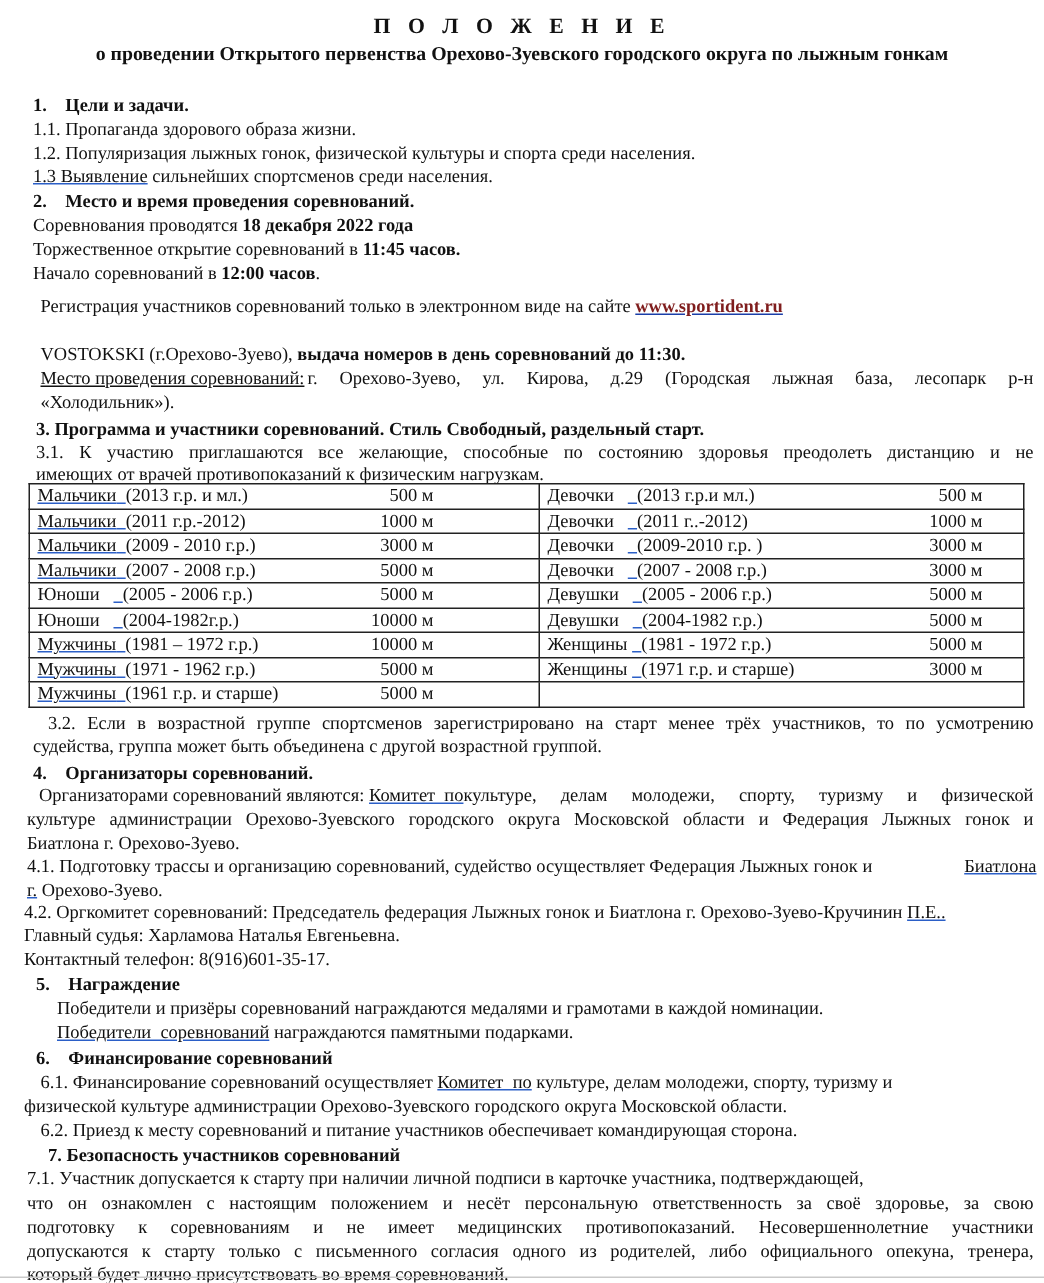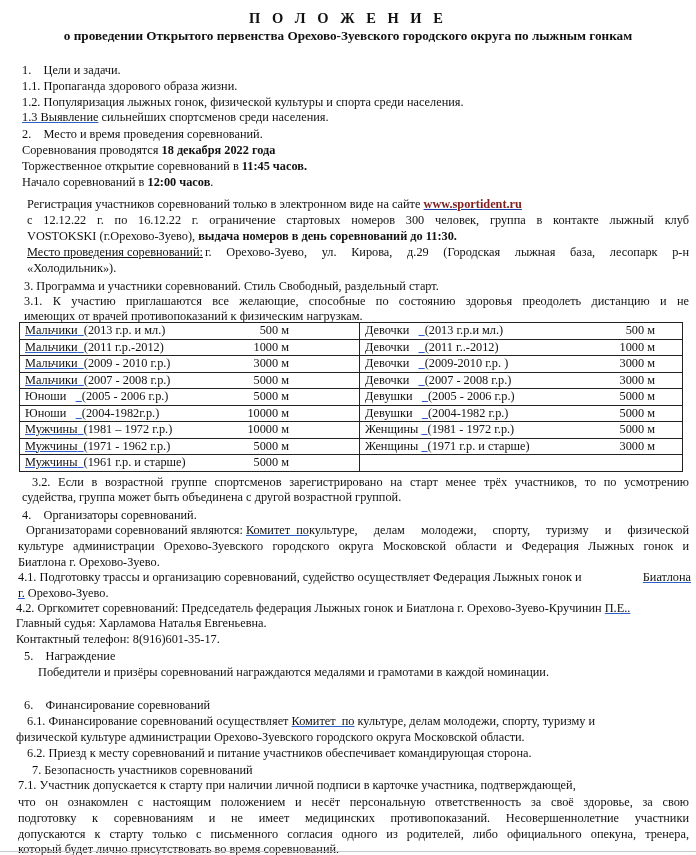--- a/index.html
+++ b/index.html
@@ -11,21 +11,21 @@
   .page { position: absolute; left: 0; top: 0; width: 696px; height: 628px; padding-left: 28px; }
   .abs { position: absolute; white-space: nowrap; }
   .title { left: 0; width: 696px; text-align: center; font-weight: bold; }
   .t1 { top: 10px; font-size: 14.5px; letter-spacing: 4px; }
   .t2 { top: 28px; font-size: 13.2px; }
   .b { font-weight: bold; }
   .u-blue { text-decoration: underline; text-decoration-color: #2b5fc7; }
   .u-black { text-decoration: underline; }
   .link { color: #7f1d1d; font-weight: bold; text-decoration: underline; text-decoration-color: #1a3ea8; }
   .just { white-space: normal; text-align: justify; text-align-last: justify; }
-  .heading { font-weight: normal; text-align: right; }
+  .heading { font-weight: bold; text-align: right; }
   table.cats {
     position: absolute; left: 19px; top: 322px; width: 664px;
     border-collapse: collapse; font-size: 12.3px; line-height: 15.5px;
   }
   table.cats td { border: 1px solid #222; padding: 0 5px; height: 15px; vertical-align: middle; white-space: nowrap; }
   table.cats td.left { width: 329px; }
   .cell-flex { display: flex; align-items: center; }
   .cell-name { display: inline-block; }
   .cell-years { display: inline-block; }
   .cell-dist { margin-left: auto; display: inline-block; text-align: right; }
@@ -59,21 +59,20 @@
   <div class="abs" style="left:22px; top:158px;">
     <span>Торжественное открытие соревнований в </span><span class="b">11:45 часов.</span>
   </div>
   <div class="abs" style="left:22px; top:174px;text-align:center;">
     <span>Начало соревнований в </span><span class="b">12:00 часов</span><span>.</span>
   </div>
 
   <div class="abs" style="left:27px; top:196px;">
     <span>Регистрация участников соревнований только в электронном виде на сайте </span><span class="link">www.sportident.ru</span>
   </div>
-  <div class="abs just" style="left:27px; top:212px; width:662px;">с 12.12.22 г. по 16.12.22 г. ограничение стартовых номеров 300 человек, группа в контакте лыжный клуб</div>
   <div class="abs" style="left:27px; top:228px;">
     <span>VOSTOKSKI (г.Орехово-Зуево), </span><span class="b">выдача номеров в день соревнований до 11:30.</span>
   </div>
   <div class="abs" style="left:27px; top:244px; width:662px; display:flex; justify-content:space-between;">
     <span class="u-black">Место проведения соревнований: </span>
       <span style="flex:1; text-align:justify; text-align-last:justify; padding-left:2px;">г. Орехово-Зуево, ул. Кирова, д.29 (Городская лыжная база, лесопарк р-н</span>
   </div>
   <div class="abs" style="left:27px; top:260px;">«Холодильник»).</div>
 
   <div class="abs heading" style="left:24px; top:278px;">3.  Программа и участники соревнований. Стиль Свободный, раздельный старт.</div>
@@ -270,20 +269,23 @@
   <div class="abs" style="left:16px; top:600px;">
     <span>4.2. Оргкомитет соревнований: Председатель федерация Лыжных гонок и Биатлона г. Орехово-Зуево-Кручинин </span><span class="u-blue">П.Е..</span>
   </div>
   <div class="abs" style="left:16px; top:615px;">Главный судья: Харламова Наталья Евгеньевна.</div>
   <div class="abs" style="left:16px; top:631px;">Контактный телефон: 8(916)601-35-17.</div>
 
   <div class="abs heading" style="left:24px; top:648px;">
     <span>5.</span>&nbsp;&nbsp;&nbsp;&nbsp;<span>Награждение</span>
   </div>
   <div class="abs" style="left:38px; top:664px;">Победители и призёры соревнований награждаются медалями и грамотами в каждой номинации.</div>
+  <div class="abs" style="left:38px; top:680px;">
+    <span class="u-blue" style="white-space:pre;">Победители  соревнований</span><span> награждаются памятными подарками.</span>
+  </div>
 
   <div class="abs heading" style="left:24px; top:697px;">
     <span>6.</span>&nbsp;&nbsp;&nbsp;&nbsp;<span>Финансирование соревнований</span>
   </div>
   <div class="abs" style="left:27px; top:713px;">
     <span>6.1. Финансирование соревнований осуществляет </span><span class="u-blue" style="white-space:pre;">Комитет  по</span><span> культуре, делам молодежи, спорту, туризму и</span>
   </div>
   <div class="abs" style="left:16px; top:729px;">физической культуре администрации Орехово-Зуевского городского округа Московской области.</div>
   <div class="abs" style="left:27px; top:745px;">6.2.  Приезд к месту соревнований и питание участников обеспечивает командирующая сторона.</div>
 

